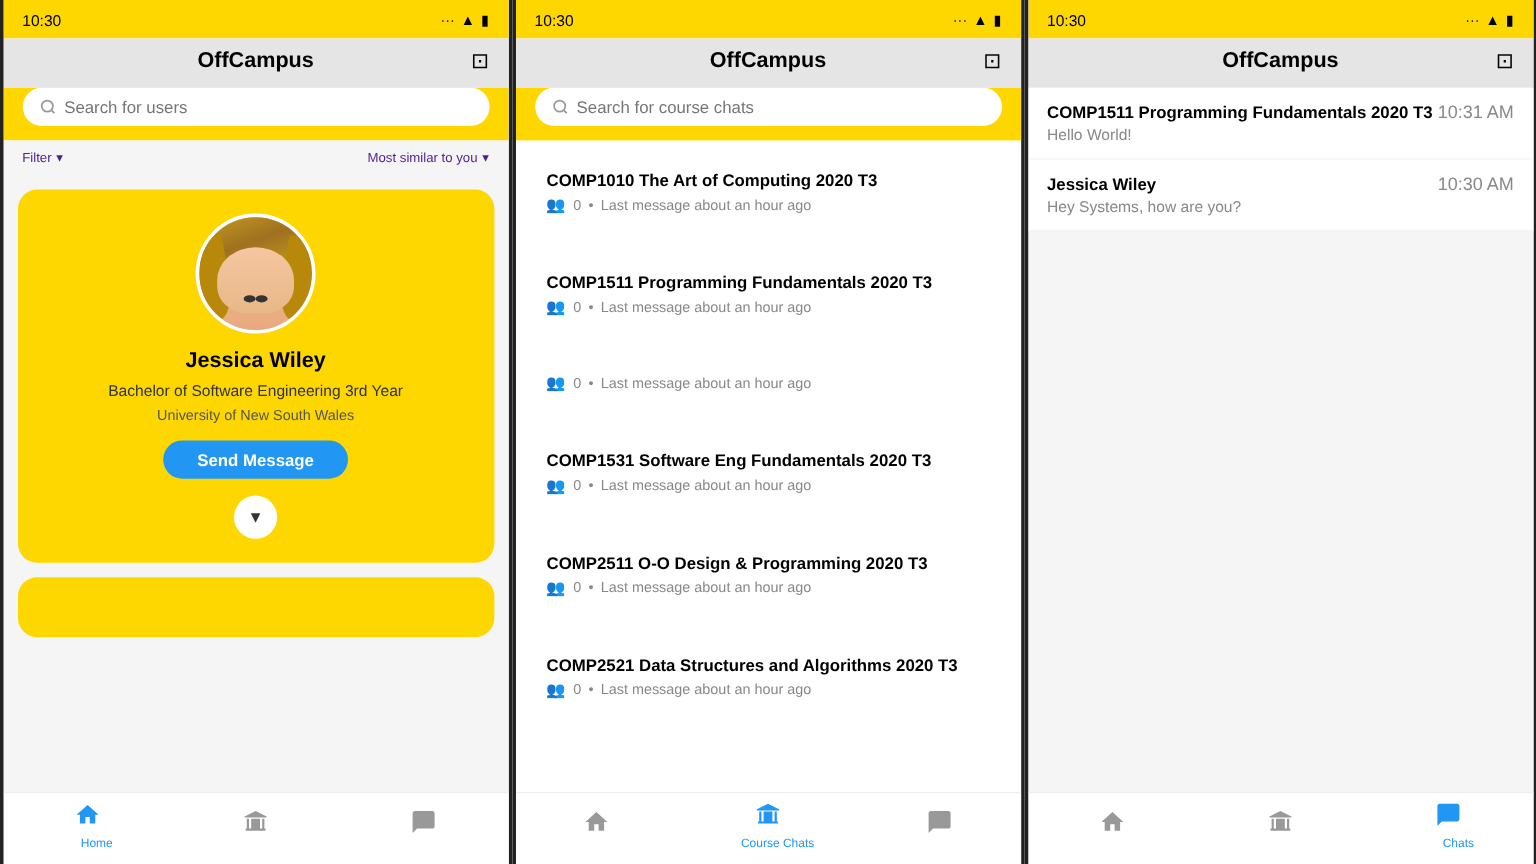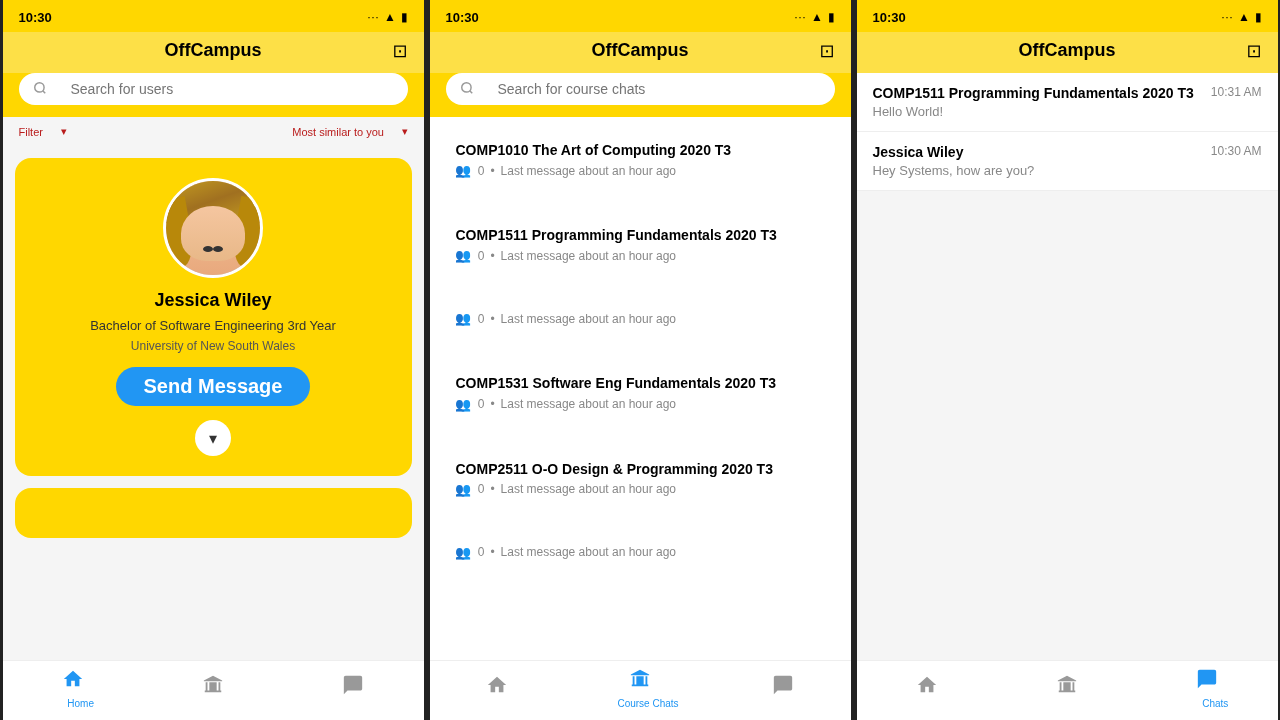--- a/index.html
+++ b/index.html
@@ -36,36 +36,36 @@
     .status-bar {
       background: #FFD700;
       display: flex;
       justify-content: space-between;
       align-items: center;
       padding: 6px 16px 4px 16px;
       height: 32px;
     }
     .status-time {
       font-size: 13px;
-      font-weight: 700;
+      font-weight: 400;
       color: #000;
     }
     .status-icons {
       display: flex;
       gap: 5px;
       align-items: center;
     }
     .status-icons span {
       font-size: 12px;
       color: #000;
     }
 
     
     .header {
-      background: #fde047;
+      background: #e5e5e5;
       display: flex;
       justify-content: center;
       align-items: center;
       padding: 8px 16px 12px 16px;
       position: relative;
       text-align: center;
     }
     .header-title {
       font-size: 18px;
       font-weight: 600;
@@ -80,22 +80,23 @@
 
     
     .search-bar {
       background: #FFD700;
       padding: 0 16px 12px 16px;
     }
     .search-input-wrap {
       background: #fff;
       border-radius: 25px;
       display: flex;
+      align-items: center;
       padding: 8px 14px;
-      gap: 24px;
+      gap: 7px;
     }
     .search-input {
       border: none;
       outline: none;
       font-size: 14px;
       color: #aaa;
       background: transparent;
       flex: 1;
       pointer-events: none;
     }
@@ -104,23 +105,23 @@
     .filter-row {
       display: flex;
       justify-content: space-between;
       align-items: center;
       padding: 8px 16px;
       background: #f5f5f5;
     }
     .filter-btn {
       display: flex;
       align-items: center;
-      gap: 18px;
+      gap: 4px;
       font-size: 13px;
-      color: #b91c1c;
+      color: #4c1d95;
       cursor: pointer;
     }
     .filter-btn span { font-size: 11px; }
 
     
     .content {
       flex: 1;
       overflow: hidden;
       background: #f5f5f5;
     }
@@ -215,21 +216,21 @@
       font-size: 12px;
       color: #555;
       margin-bottom: 14px;
     }
     .send-message-btn {
       background: #2196F3;
       color: #fff;
       border: none;
       border-radius: 20px;
       padding: 8px 28px;
-      font-size: 20px;
+      font-size: 14px;
       font-weight: 600;
       cursor: pointer;
       margin-bottom: 14px;
     }
     .chevron-down-btn {
       width: 36px;
       height: 36px;
       background: #fff;
       border-radius: 50%;
       display: flex;
@@ -332,21 +333,21 @@
       justify-content: space-between;
       align-items: flex-start;
       margin-bottom: 3px;
     }
     .chat-row-name {
       font-size: 14px;
       font-weight: 600;
       color: #000;
     }
     .chat-row-time {
-      font-size: 12px;
+      font-size: 15px;
       color: #888;
     }
     .chat-row-preview {
       font-size: 13px;
       color: #888;
     }
   </style>
 </head>
 <body>
 
@@ -508,20 +509,21 @@
         <div class="chat-card">
       <div class="chat-card-title">COMP2511 O-O Design &amp; Programming 2020 T3</div>
       <div class="chat-card-meta">
         <span class="people-icon">👥</span>
         <span>0</span>
         <span>•</span>
         <span>Last message about an hour ago</span>
       </div>
     </div>
         <div class="chat-card">
+      <div class="chat-card-title">COMP2521 Data Structures and Algorithms 2020 T3</div>
       <div class="chat-card-meta">
         <span class="people-icon">👥</span>
         <span>0</span>
         <span>•</span>
         <span>Last message about an hour ago</span>
       </div>
     </div>
       </div>
 
     <div class="bottom-nav">

